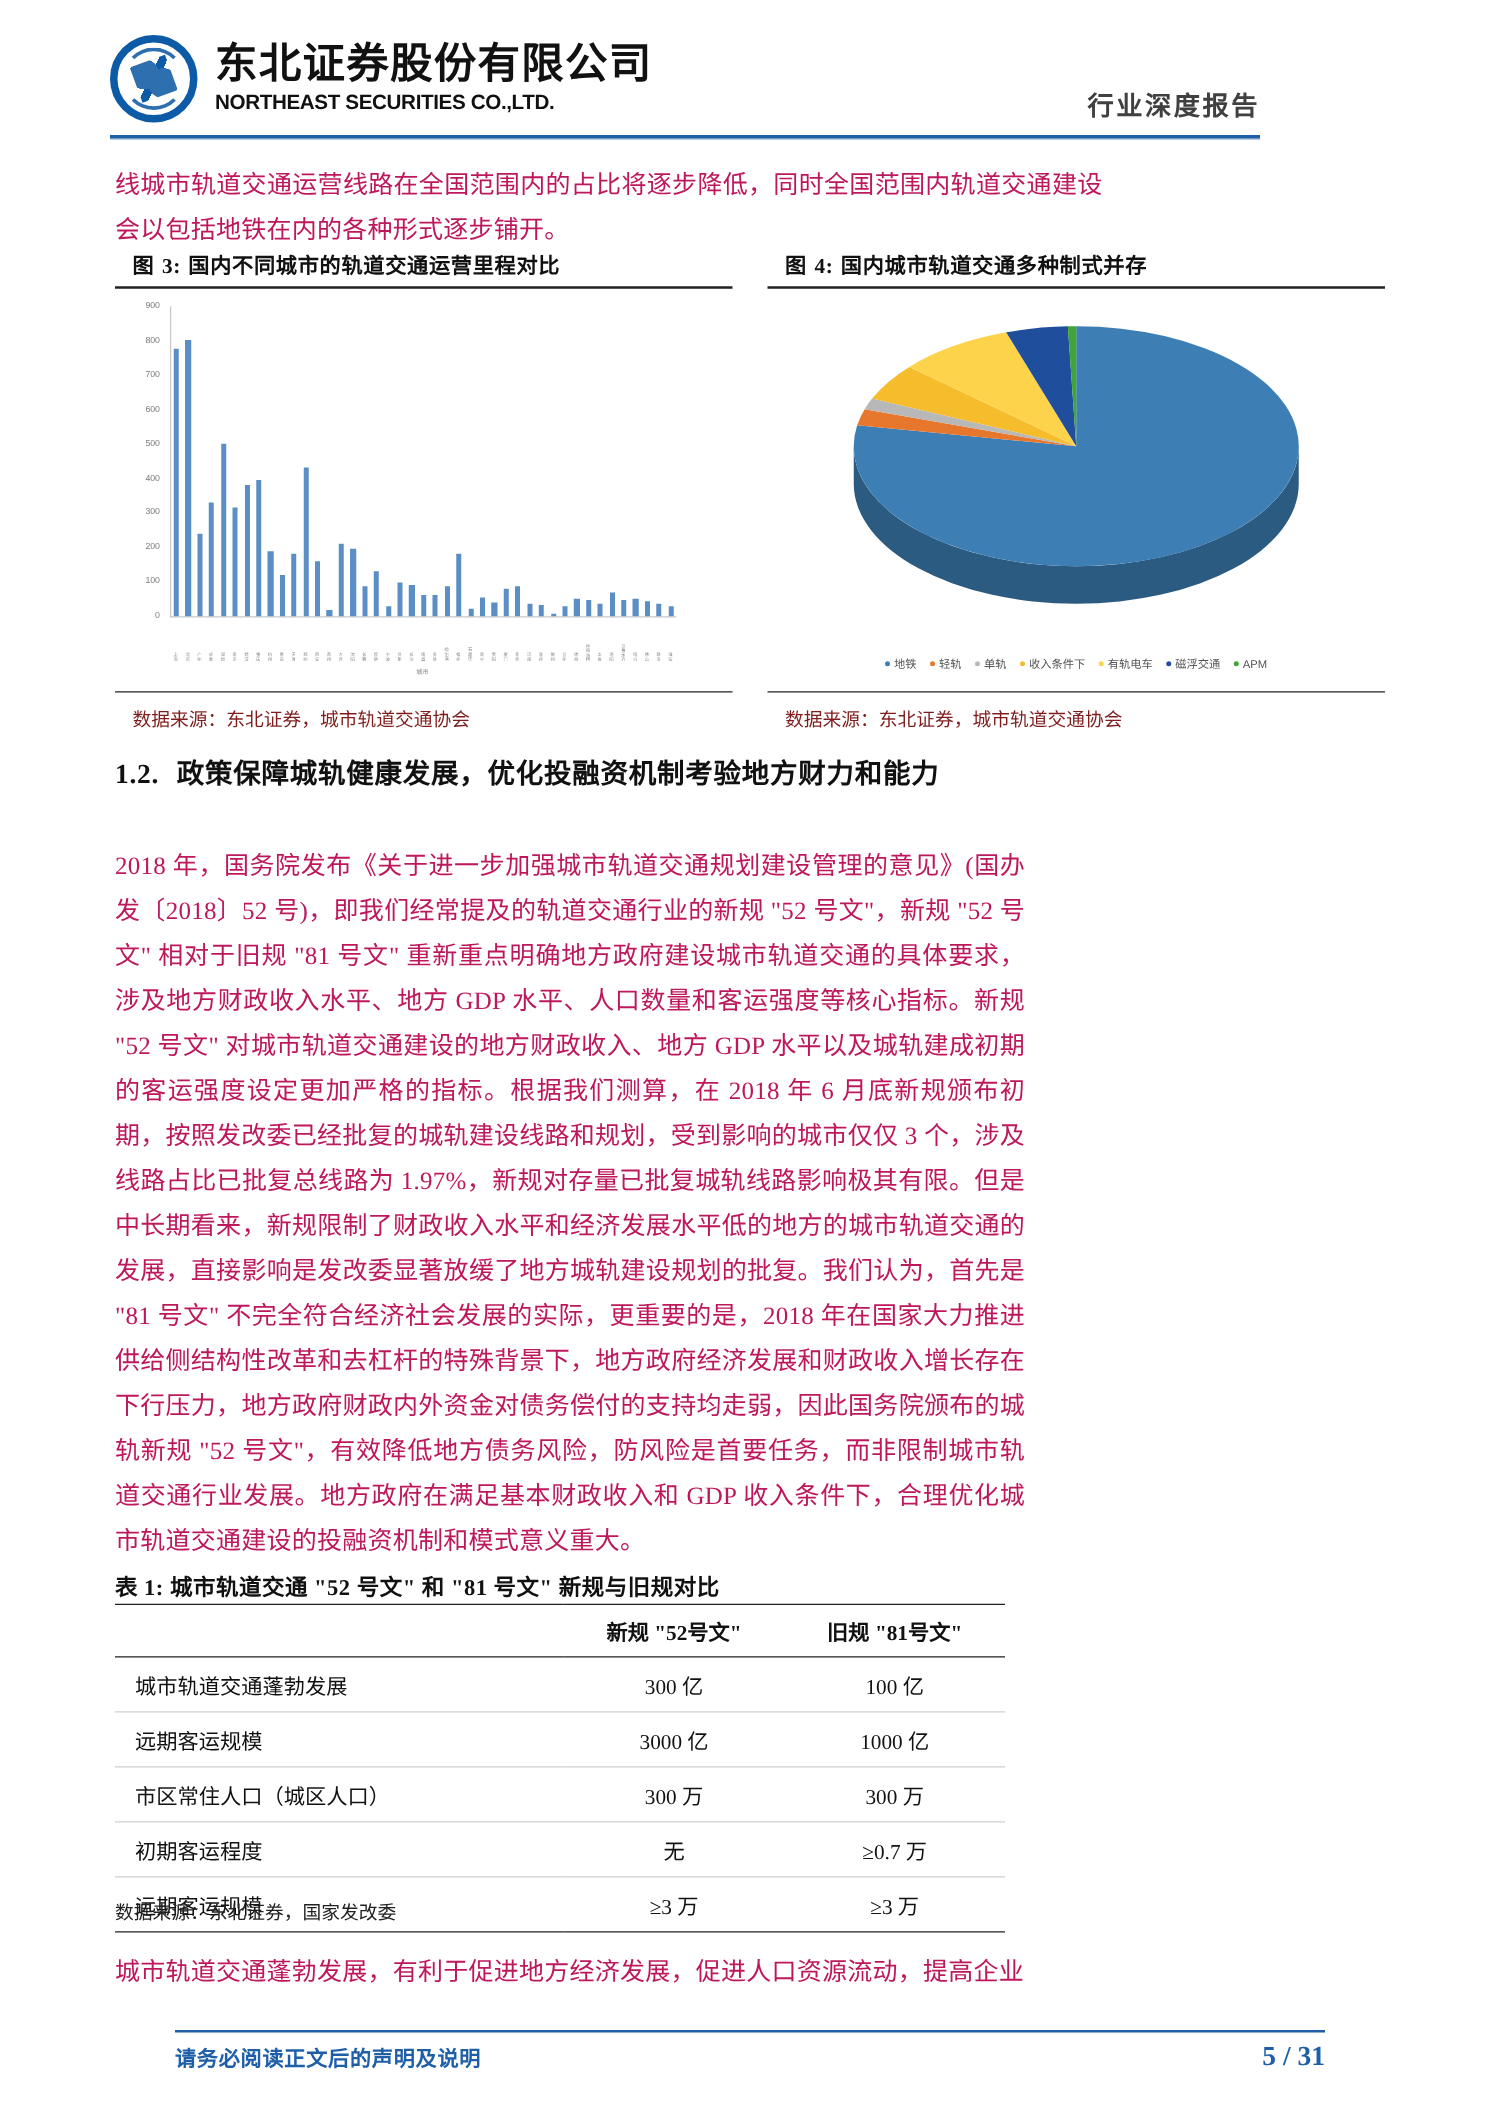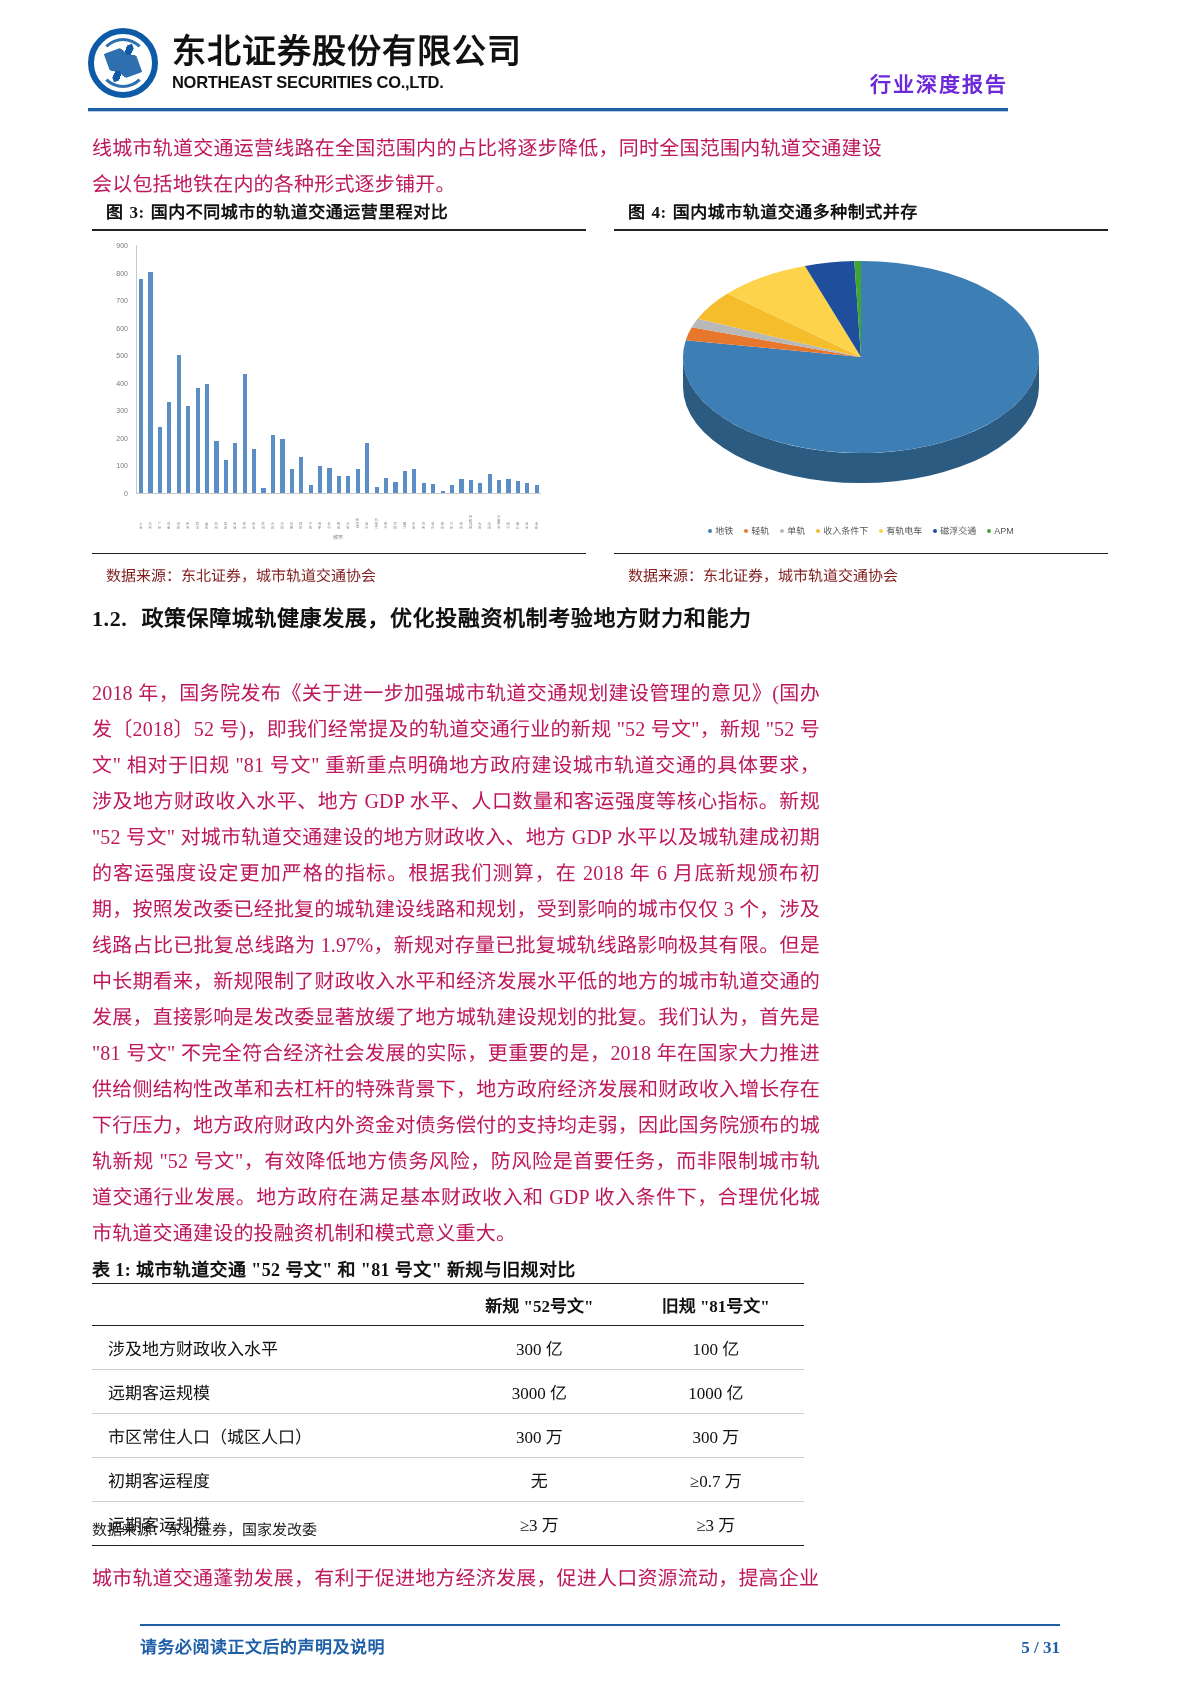--- a/index.html
+++ b/index.html
@@ -85,21 +85,21 @@
     margin-top: 3px;
     white-space: nowrap;
   }
   .header-right {
     position: absolute;
     right: 88px;
     top: 68px;
     font-family: "Liberation Serif", serif;
     font-size: 21px;
     font-weight: 700;
-    color: #6d28d9;
+    color: #404040;
     letter-spacing: 2px;
     text-align: right;
   }
   .header-rule {
     position: absolute;
     left: 88px; right: 88px;
     top: 108px;
     height: 3px;
     background: #1f5fa8;
   }
@@ -363,21 +363,21 @@
     font-size: 17px;
     font-weight: 700;
     color: #1f5fa8;
     letter-spacing: 0.5px;
   }
   .footer-right {
     position: absolute;
     right: 140px;
     bottom: 40px;
     font-family: "Liberation Serif", serif;
-    font-size: 17px;
+    font-size: 22px;
     font-weight: 700;
     color: #1f5fa8;
   }
 </style>
 </head>
 <body>
 
 <div class="page">
 
   <div class="header">
@@ -590,21 +590,21 @@
   <table class="data-table">
     <thead>
       <tr id="table-head-row">
           <th class="first"></th>
           <th>新规 "52号文"</th>
           <th>旧规 "81号文"</th>
         </tr>
     </thead>
     <tbody id="table-body">
         <tr>
-          <td class="first">涉及地方财政收入水平</td>
+          <td class="first">城市轨道交通蓬勃发展</td>
           <td>300 亿</td>
           <td>100 亿</td>
         </tr>
         <tr>
           <td class="first">远期客运规模</td>
           <td>3000 亿</td>
           <td>1000 亿</td>
         </tr>
         <tr>
           <td class="first">市区常住人口（城区人口）</td>

